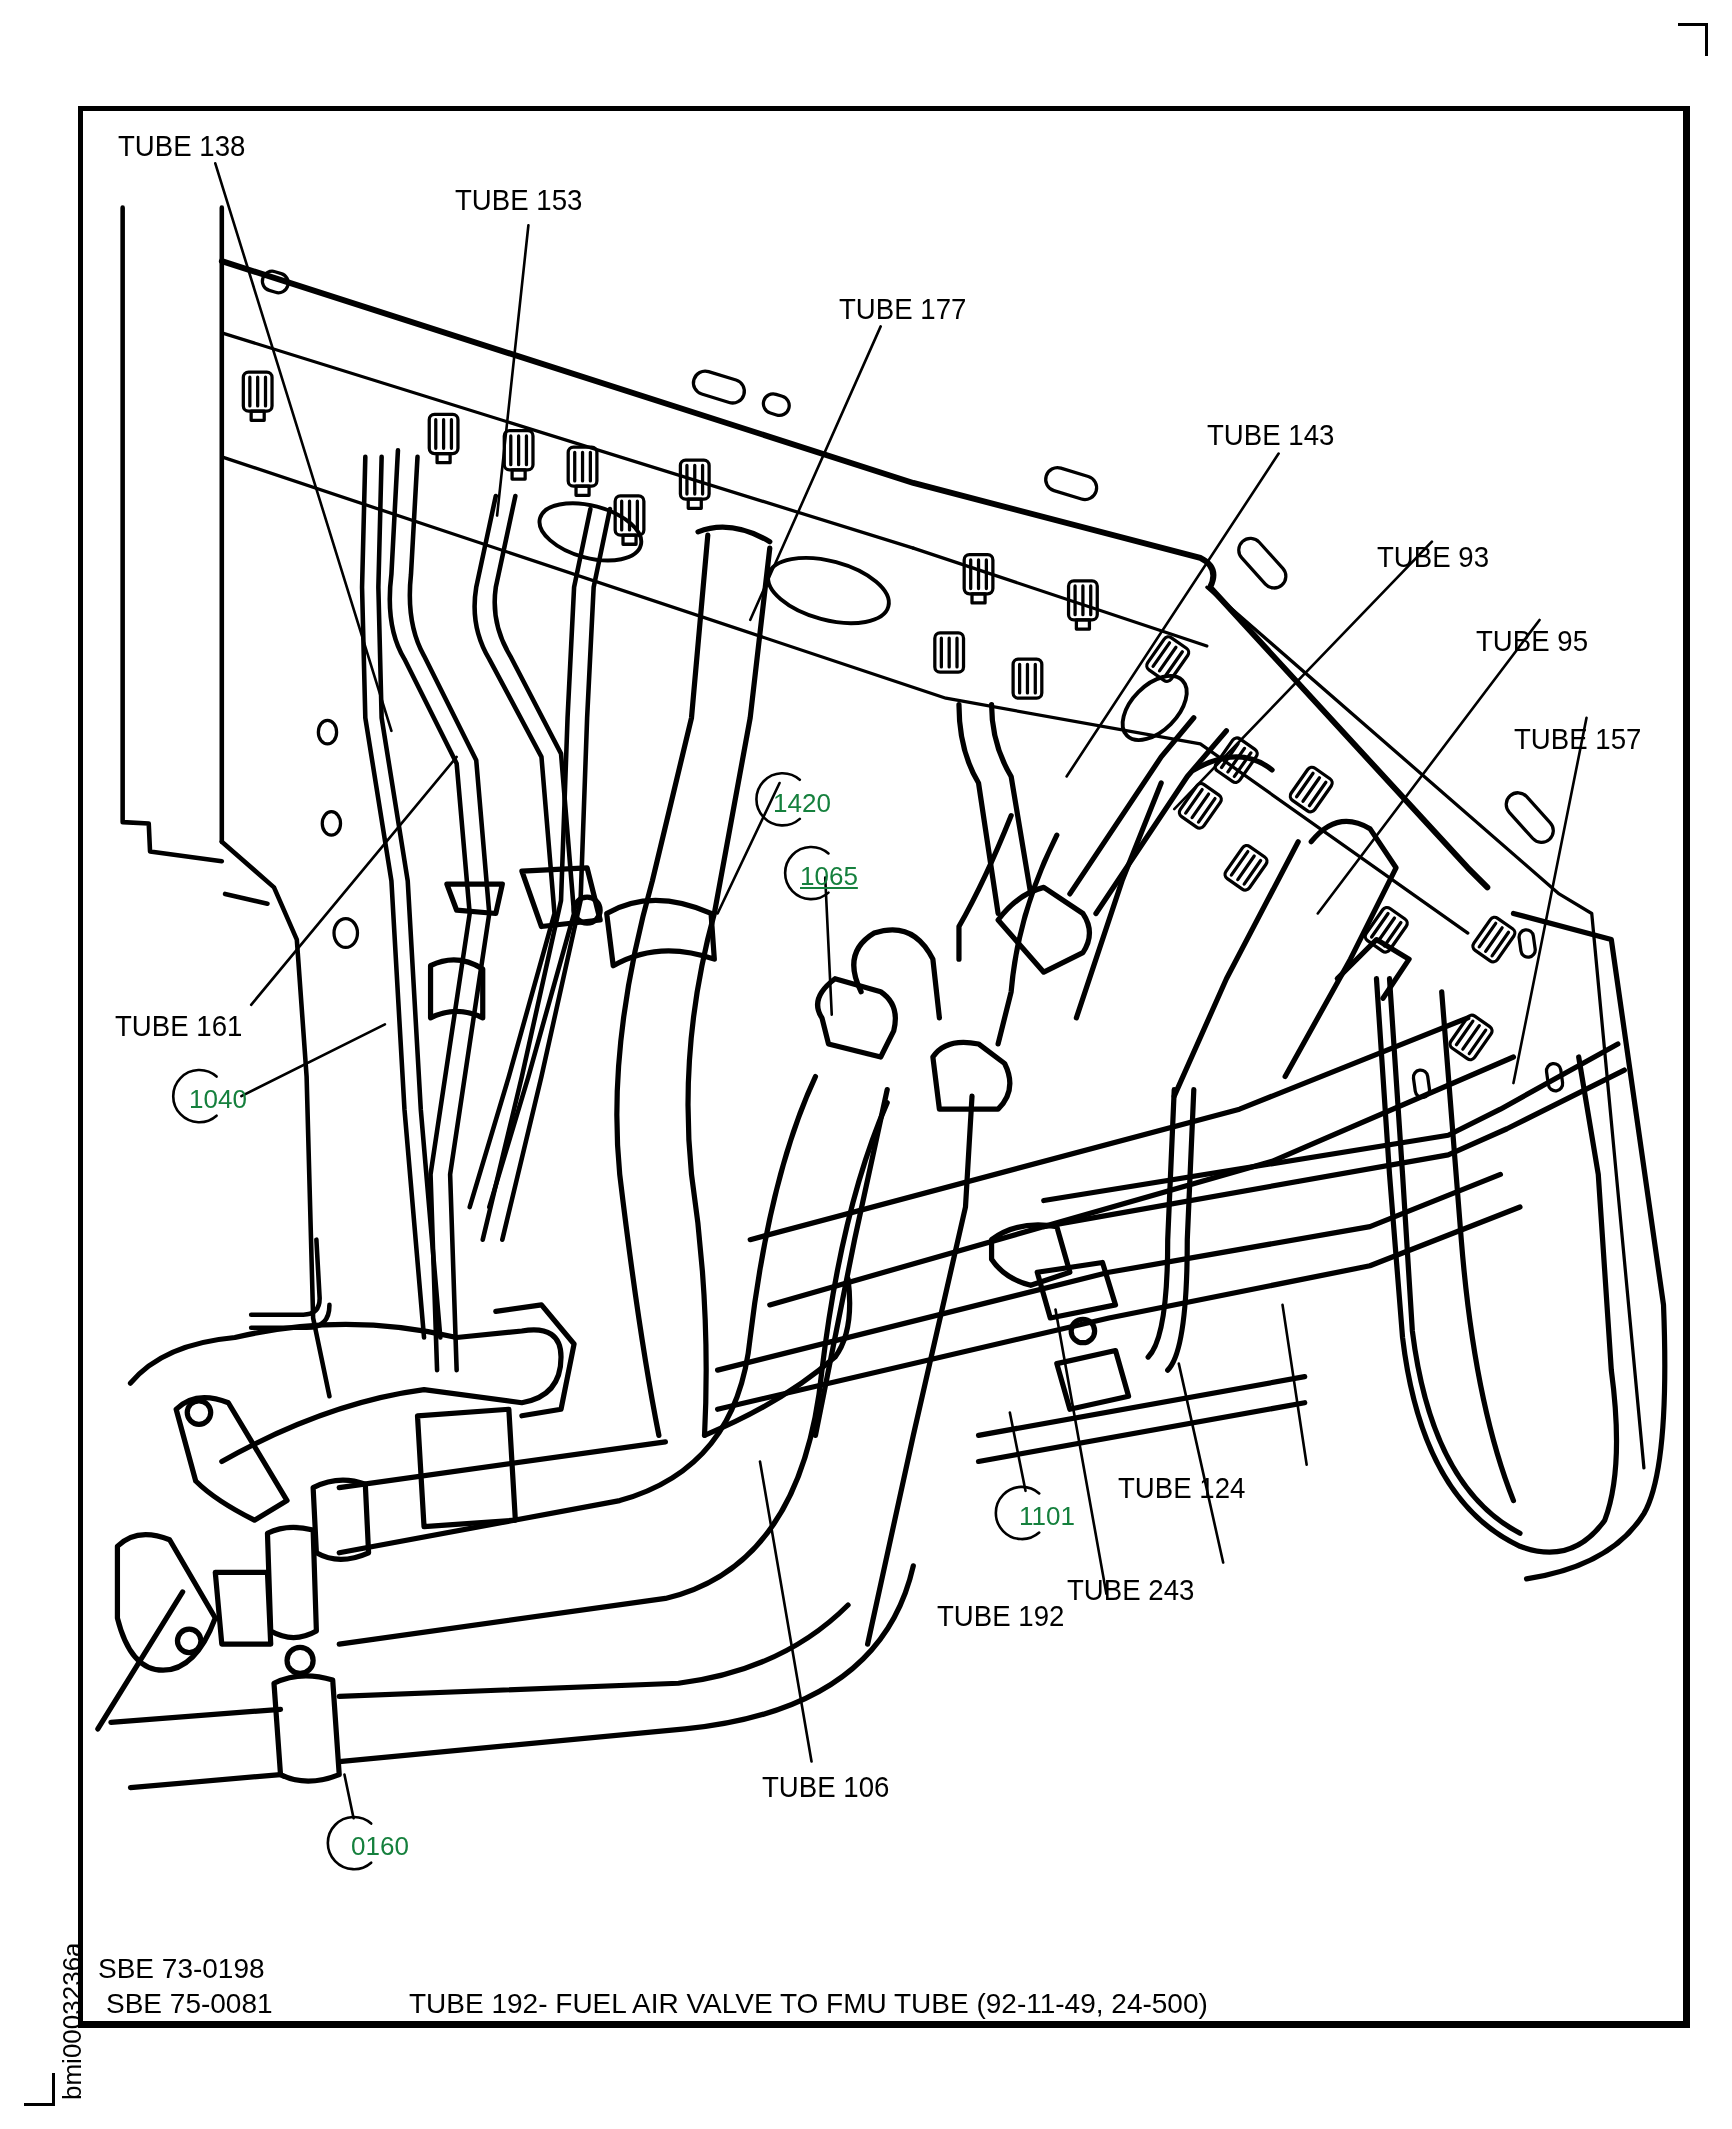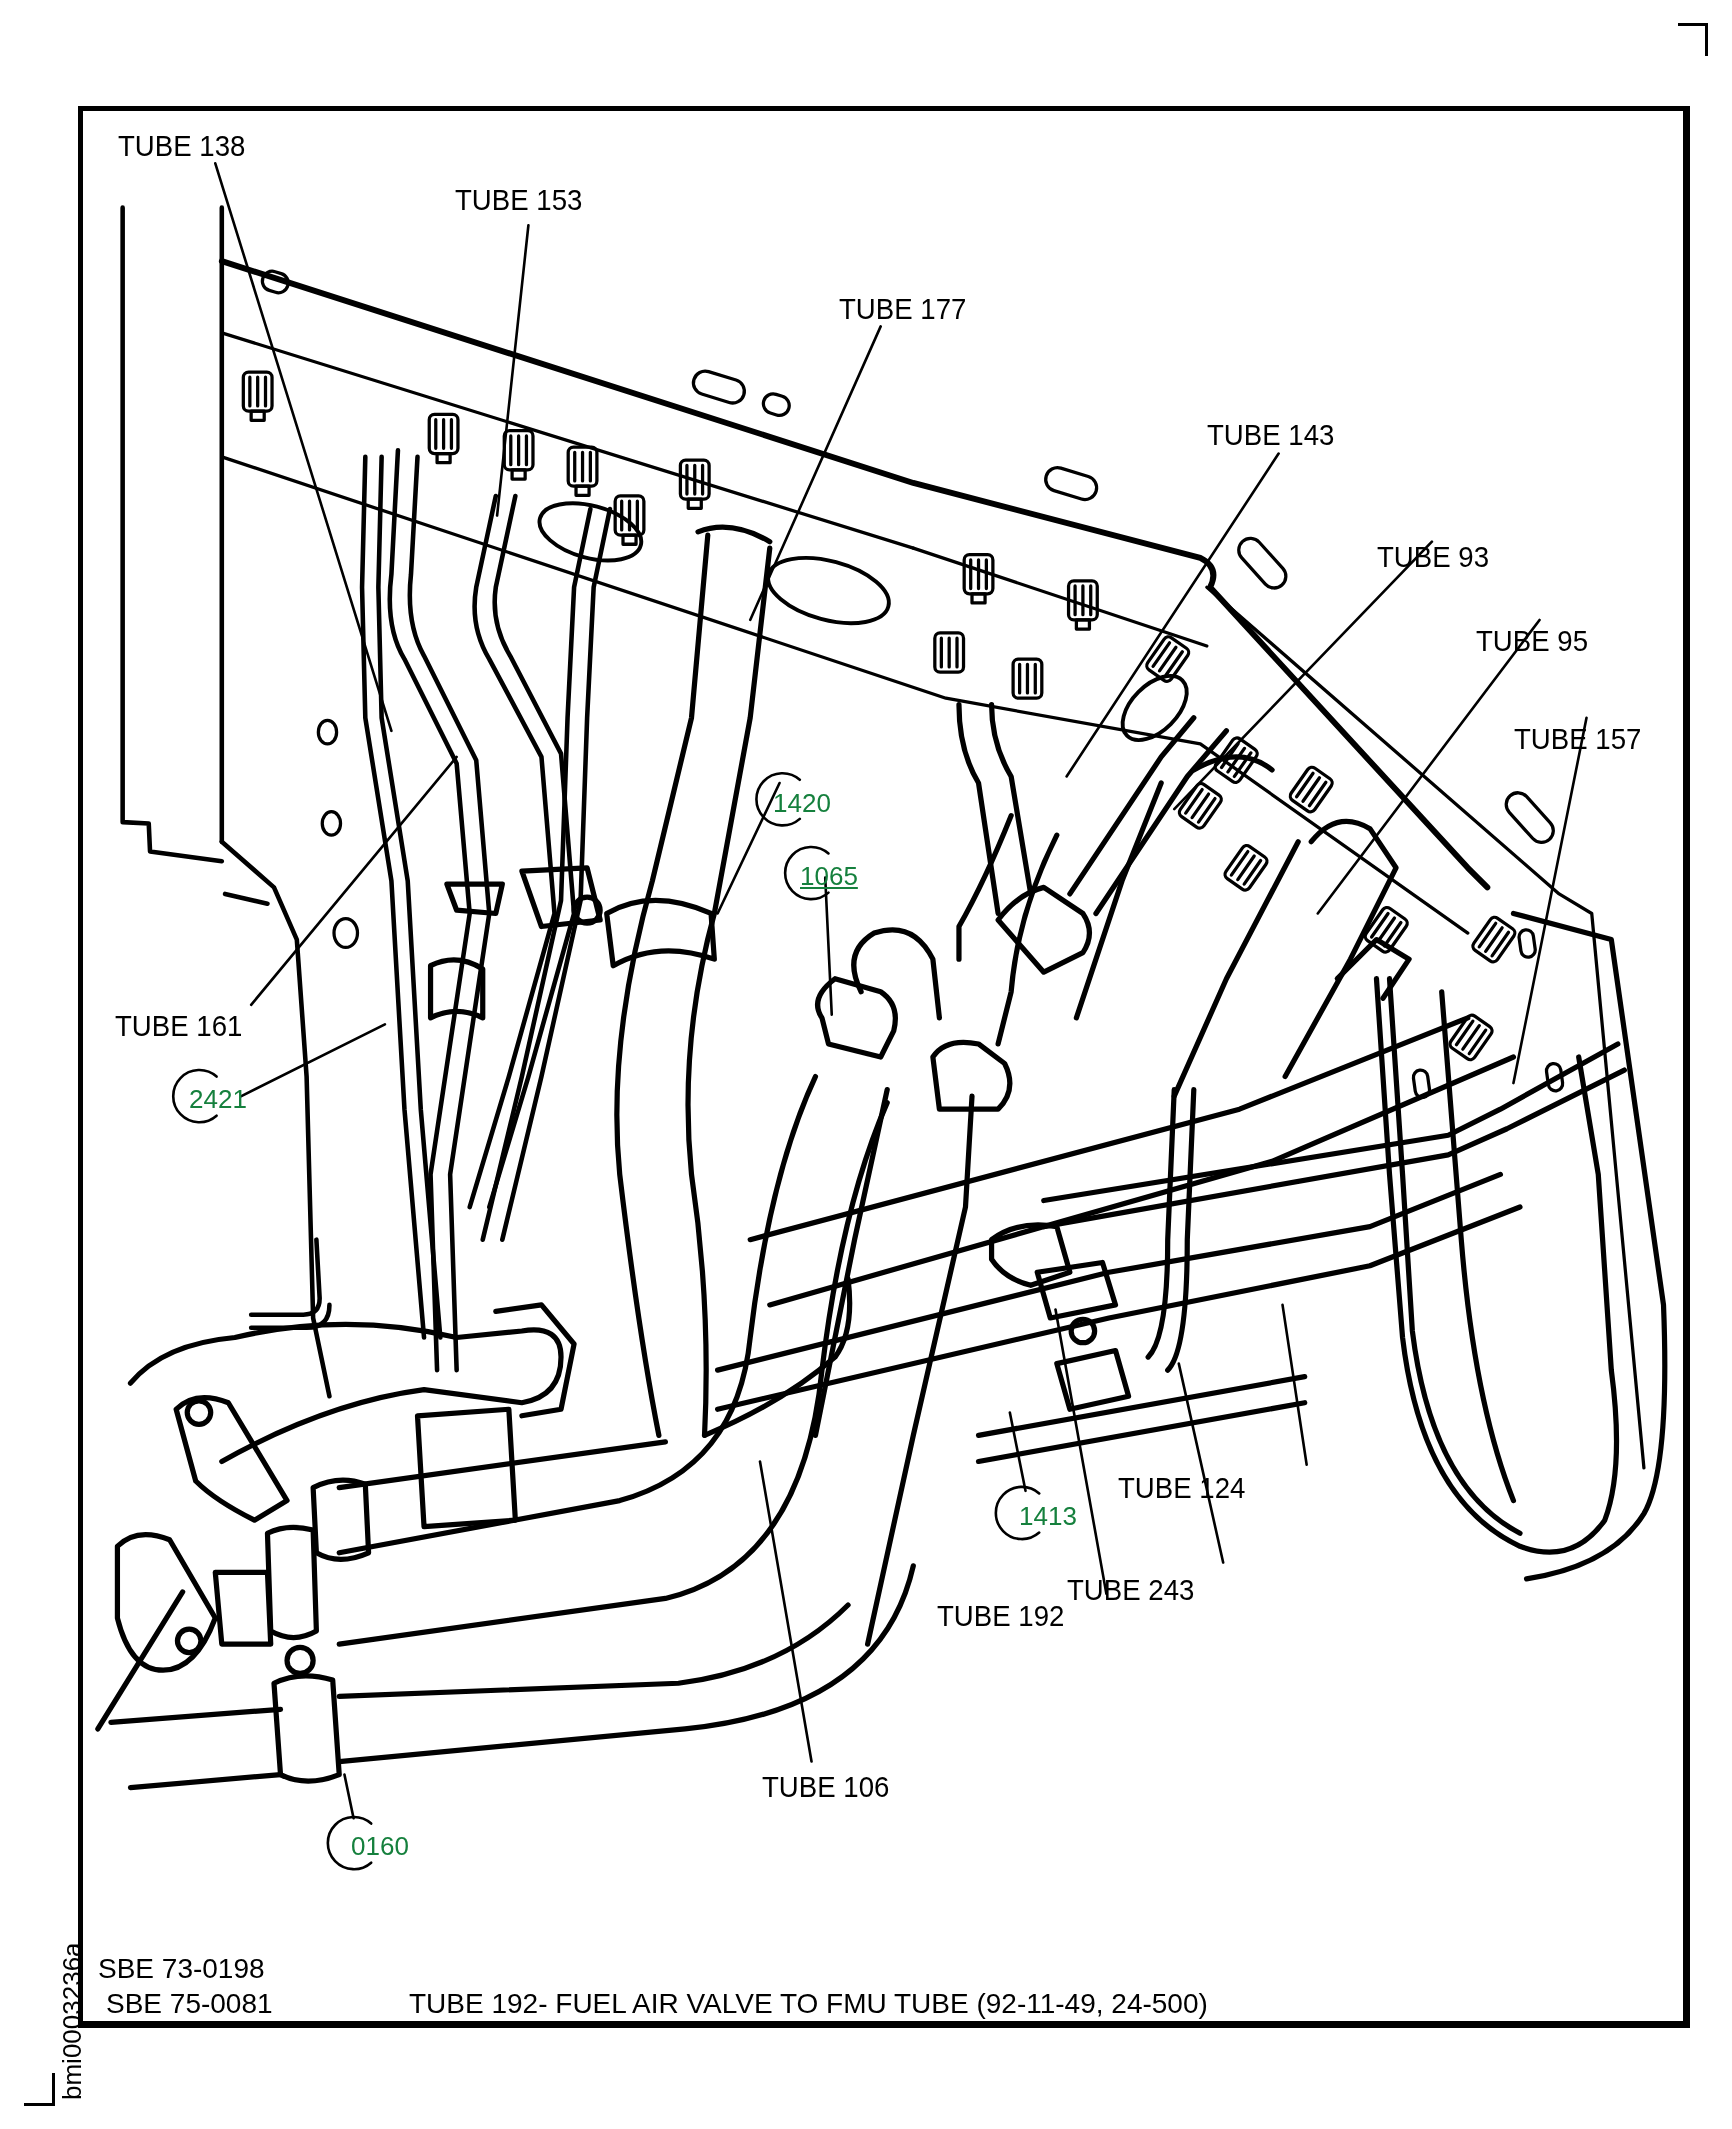--- a/index.html
+++ b/index.html
@@ -289,22 +289,22 @@
 <div class="label" style="left:1476px;top:626px;">TUBE 95</div>
 <div class="label" style="left:1514px;top:724px;">TUBE 157</div>
 <div class="label" style="left:115px;top:1011px;">TUBE 161</div>
 <div class="label" style="left:1118px;top:1473px;">TUBE 124</div>
 <div class="label" style="left:1067px;top:1575px;">TUBE 243</div>
 <div class="label" style="left:937px;top:1601px;">TUBE 192</div>
 <div class="label" style="left:762px;top:1772px;">TUBE 106</div>
 
 <div class="callout" style="left:773px;top:790px;">1420</div>
 <div class="callout" style="left:800px;top:863px;text-decoration:underline;">1065</div>
-<div class="callout" style="left:189px;top:1086px;">2421</div>
-<div class="callout" style="left:1019px;top:1503px;">1413</div>
+<div class="callout" style="left:189px;top:1086px;">1040</div>
+<div class="callout" style="left:1019px;top:1503px;">1101</div>
 <div class="callout" style="left:351px;top:1833px;">0160</div>
 
 <div class="foot" style="left:98px;top:1955px;">SBE 73-0198</div>
 <div class="foot" style="left:106px;top:1990px;">SBE 75-0081</div>
 <div class="foot" style="left:409px;top:1990px;">TUBE 192- FUEL AIR VALVE TO FMU TUBE (92-11-49, 24-500)</div>
 
 <div class="doc-id-mark"></div>
 <div class="doc-id">bmi0003236a</div>
 
 

